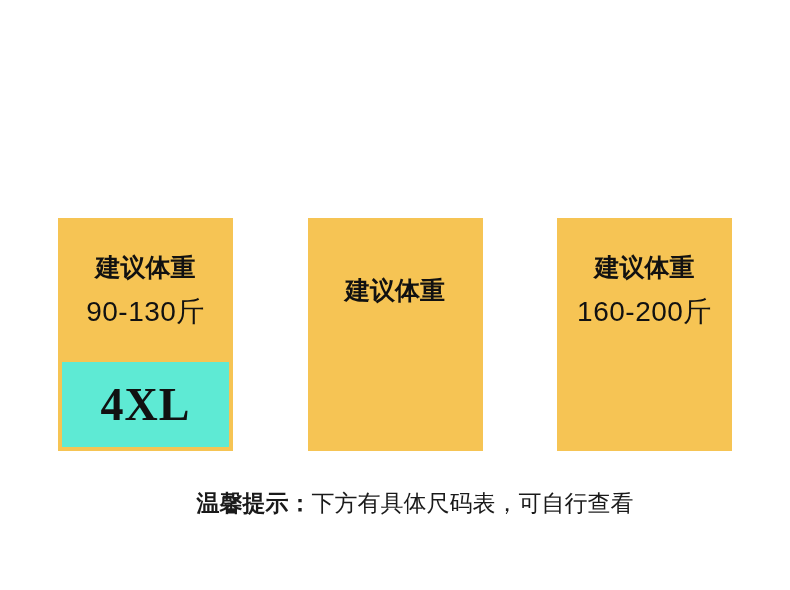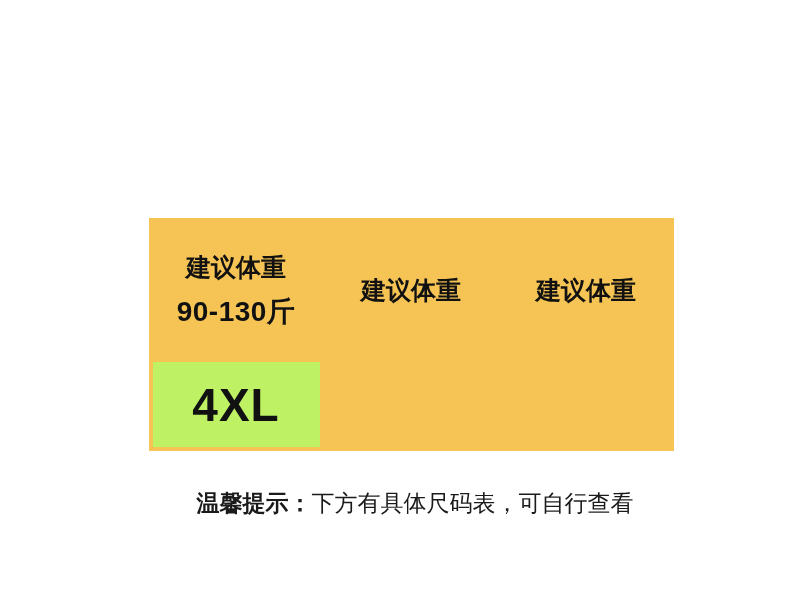--- a/index.html
+++ b/index.html
@@ -28,22 +28,21 @@
     color: #111111;
     letter-spacing: 1px;
   }
   .cards-row {
     position: absolute;
     top: 218px;
     left: 58px;
     width: 674px;
     height: 233px;
     display: flex;
-    justify-content: center;
-    margin-left: 16px;
+    justify-content: space-between;
   }
   .size-card {
     position: relative;
     width: 175px;
     height: 233px;
     background: #F6C454;
   }
   .card-top {
     position: absolute;
     top: 0;
@@ -58,36 +57,37 @@
   }
   .hint-label {
     font-size: 25px;
     font-weight: 600;
     color: #111111;
     line-height: 1;
     white-space: nowrap;
   }
   .weight-range {
     font-size: 28px;
-    font-weight: 700;
+    font-weight: 400;
     color: #111111;
     line-height: 1;
     white-space: nowrap;
     letter-spacing: 0.5px;
   }
   .card-size-panel {
     position: absolute;
     left: 4px;
     right: 4px;
     top: 144px;
     bottom: 4px;
-    background: #bef264;
+    background: #5eead4;
     display: flex;
     align-items: center;
     justify-content: center;
+    font-family: Liberation Serif, serif;
   }
   .size-value {
     font-size: 46px;
     font-weight: 700;
     color: #111111;
     line-height: 1;
     letter-spacing: 1px;
   }
   .note {
     position: absolute;
@@ -124,20 +124,21 @@
 
     <div class="size-card">
       <div class="card-top">
         <div class="hint-label">建议体重</div>
       </div>
     </div>
 
     <div class="size-card">
       <div class="card-top">
         <div class="hint-label">建议体重</div>
+        <div class="weight-range">160-200斤</div>
       </div>
     </div>
 
   </div>
 
   <div class="note">
     <span class="note-prefix">温馨提示：</span><span>下方有具体尺码表，可自行查看</span>
   </div>
 
 </div>

